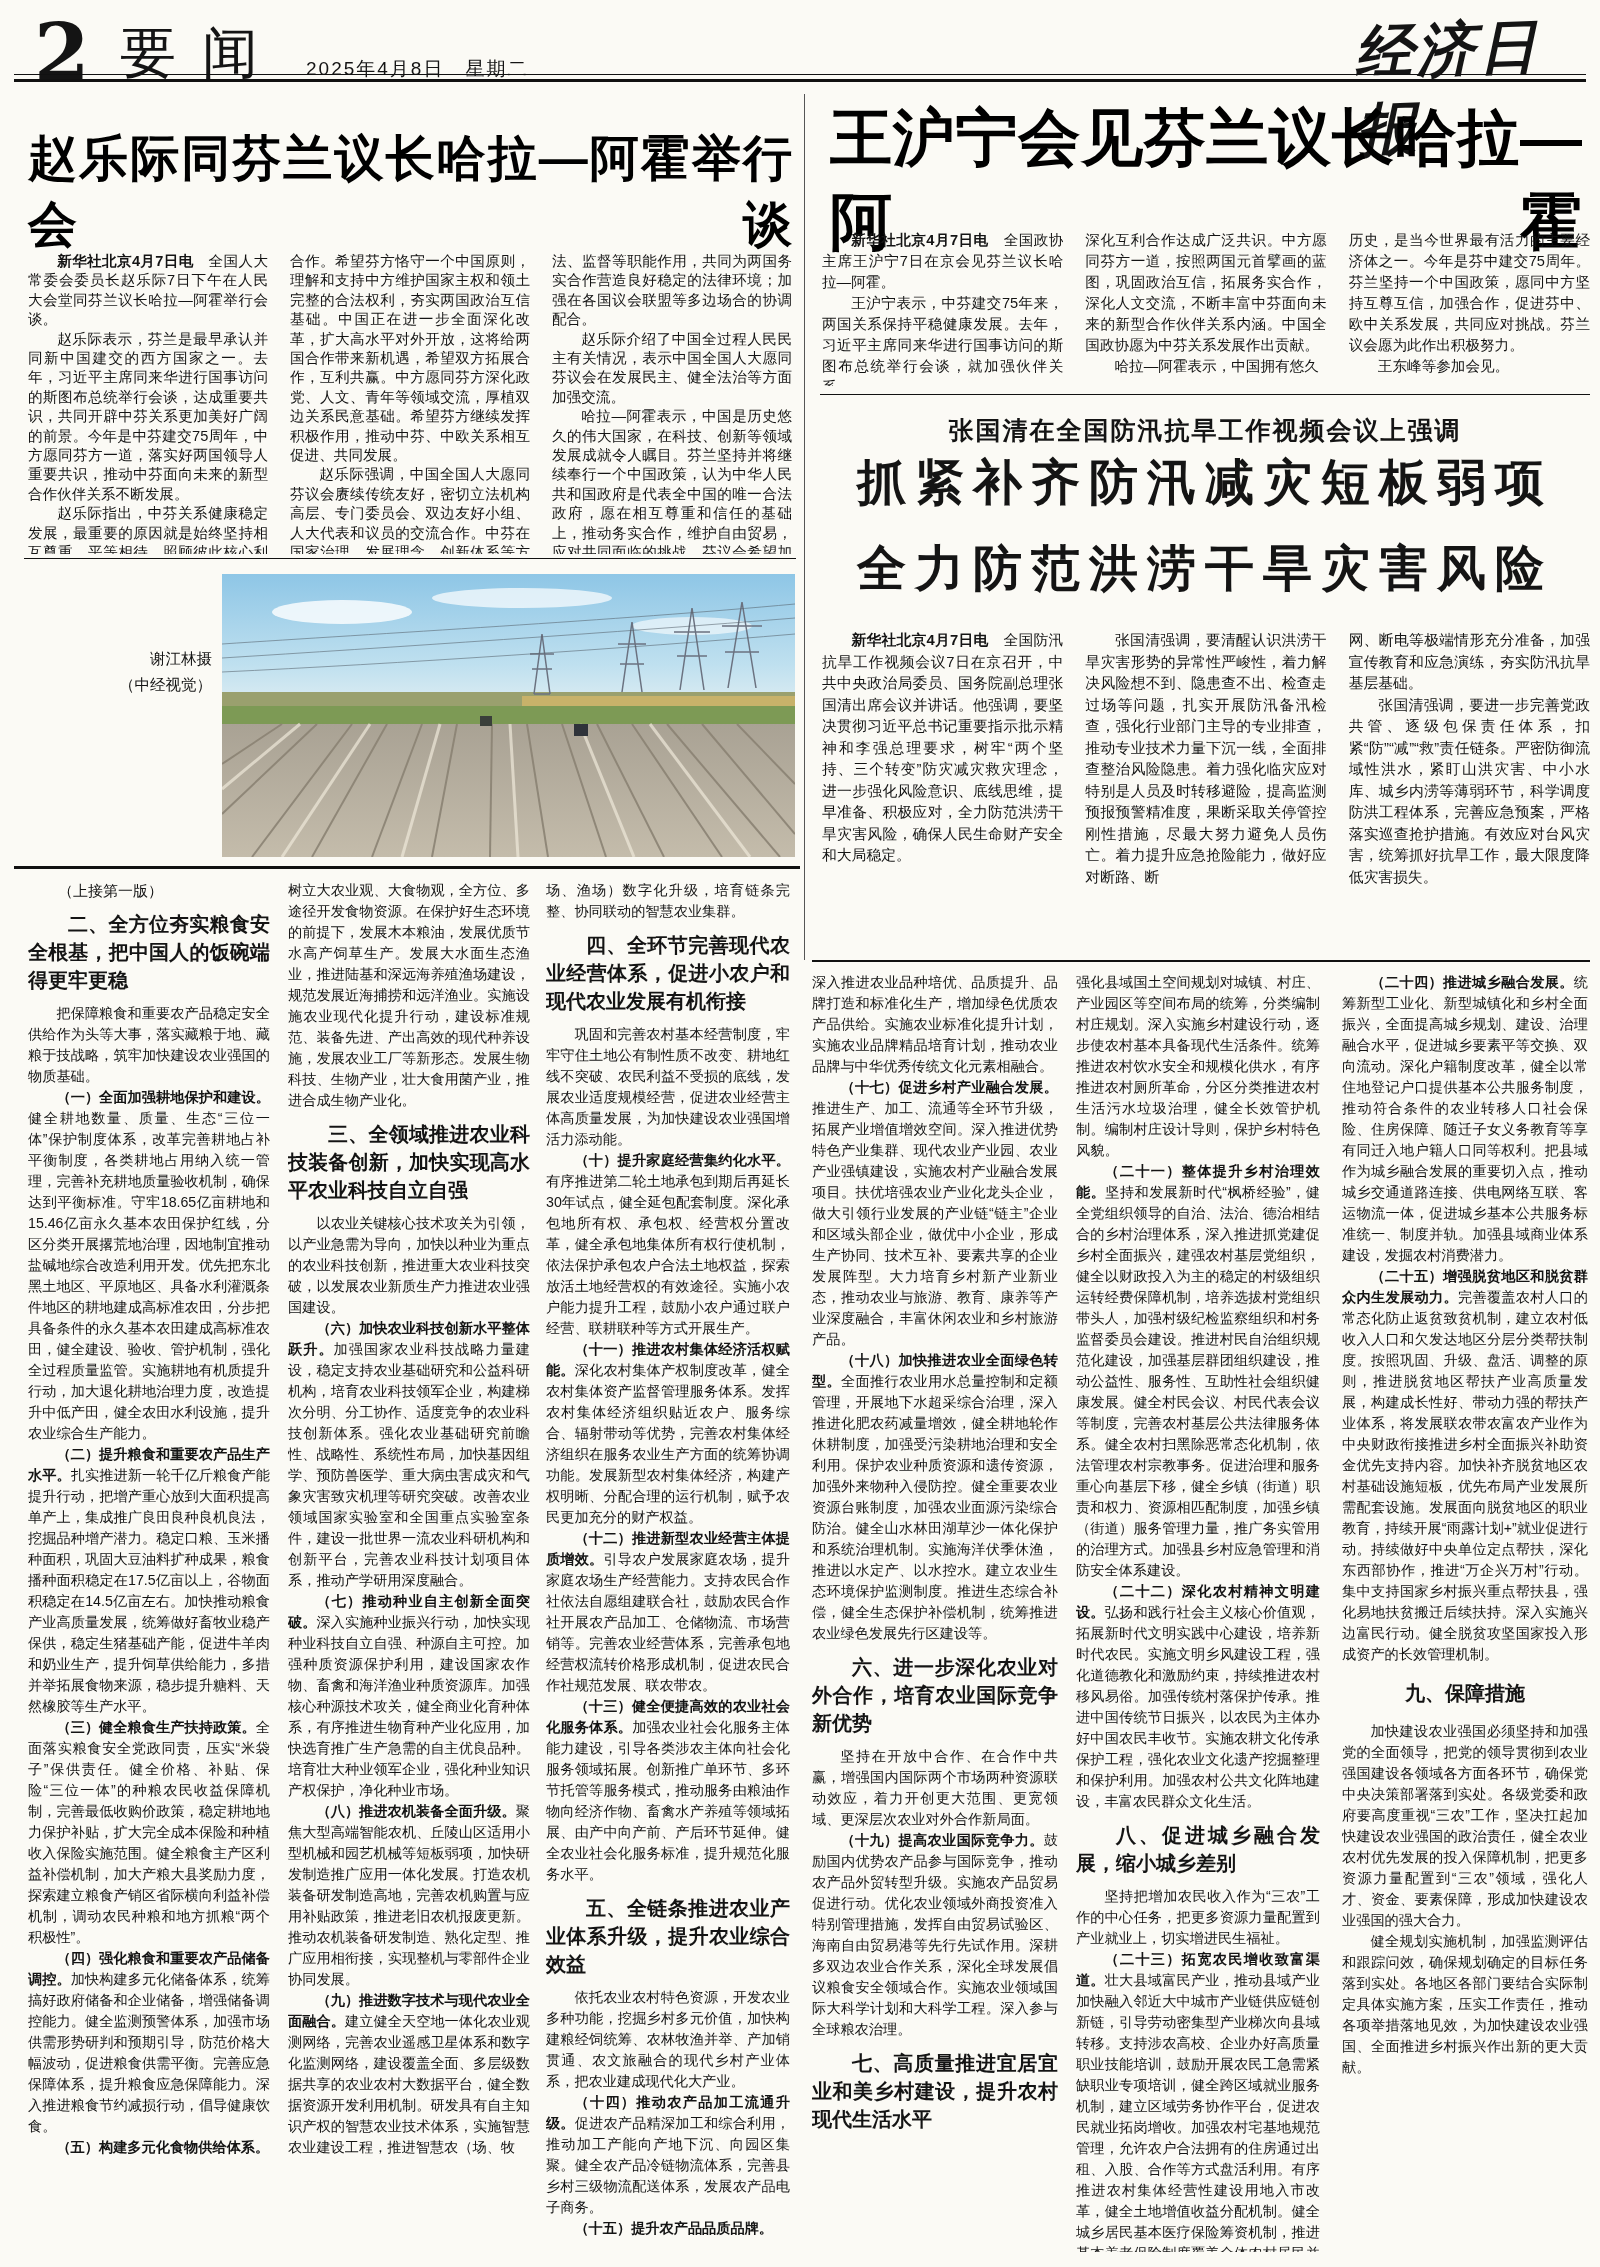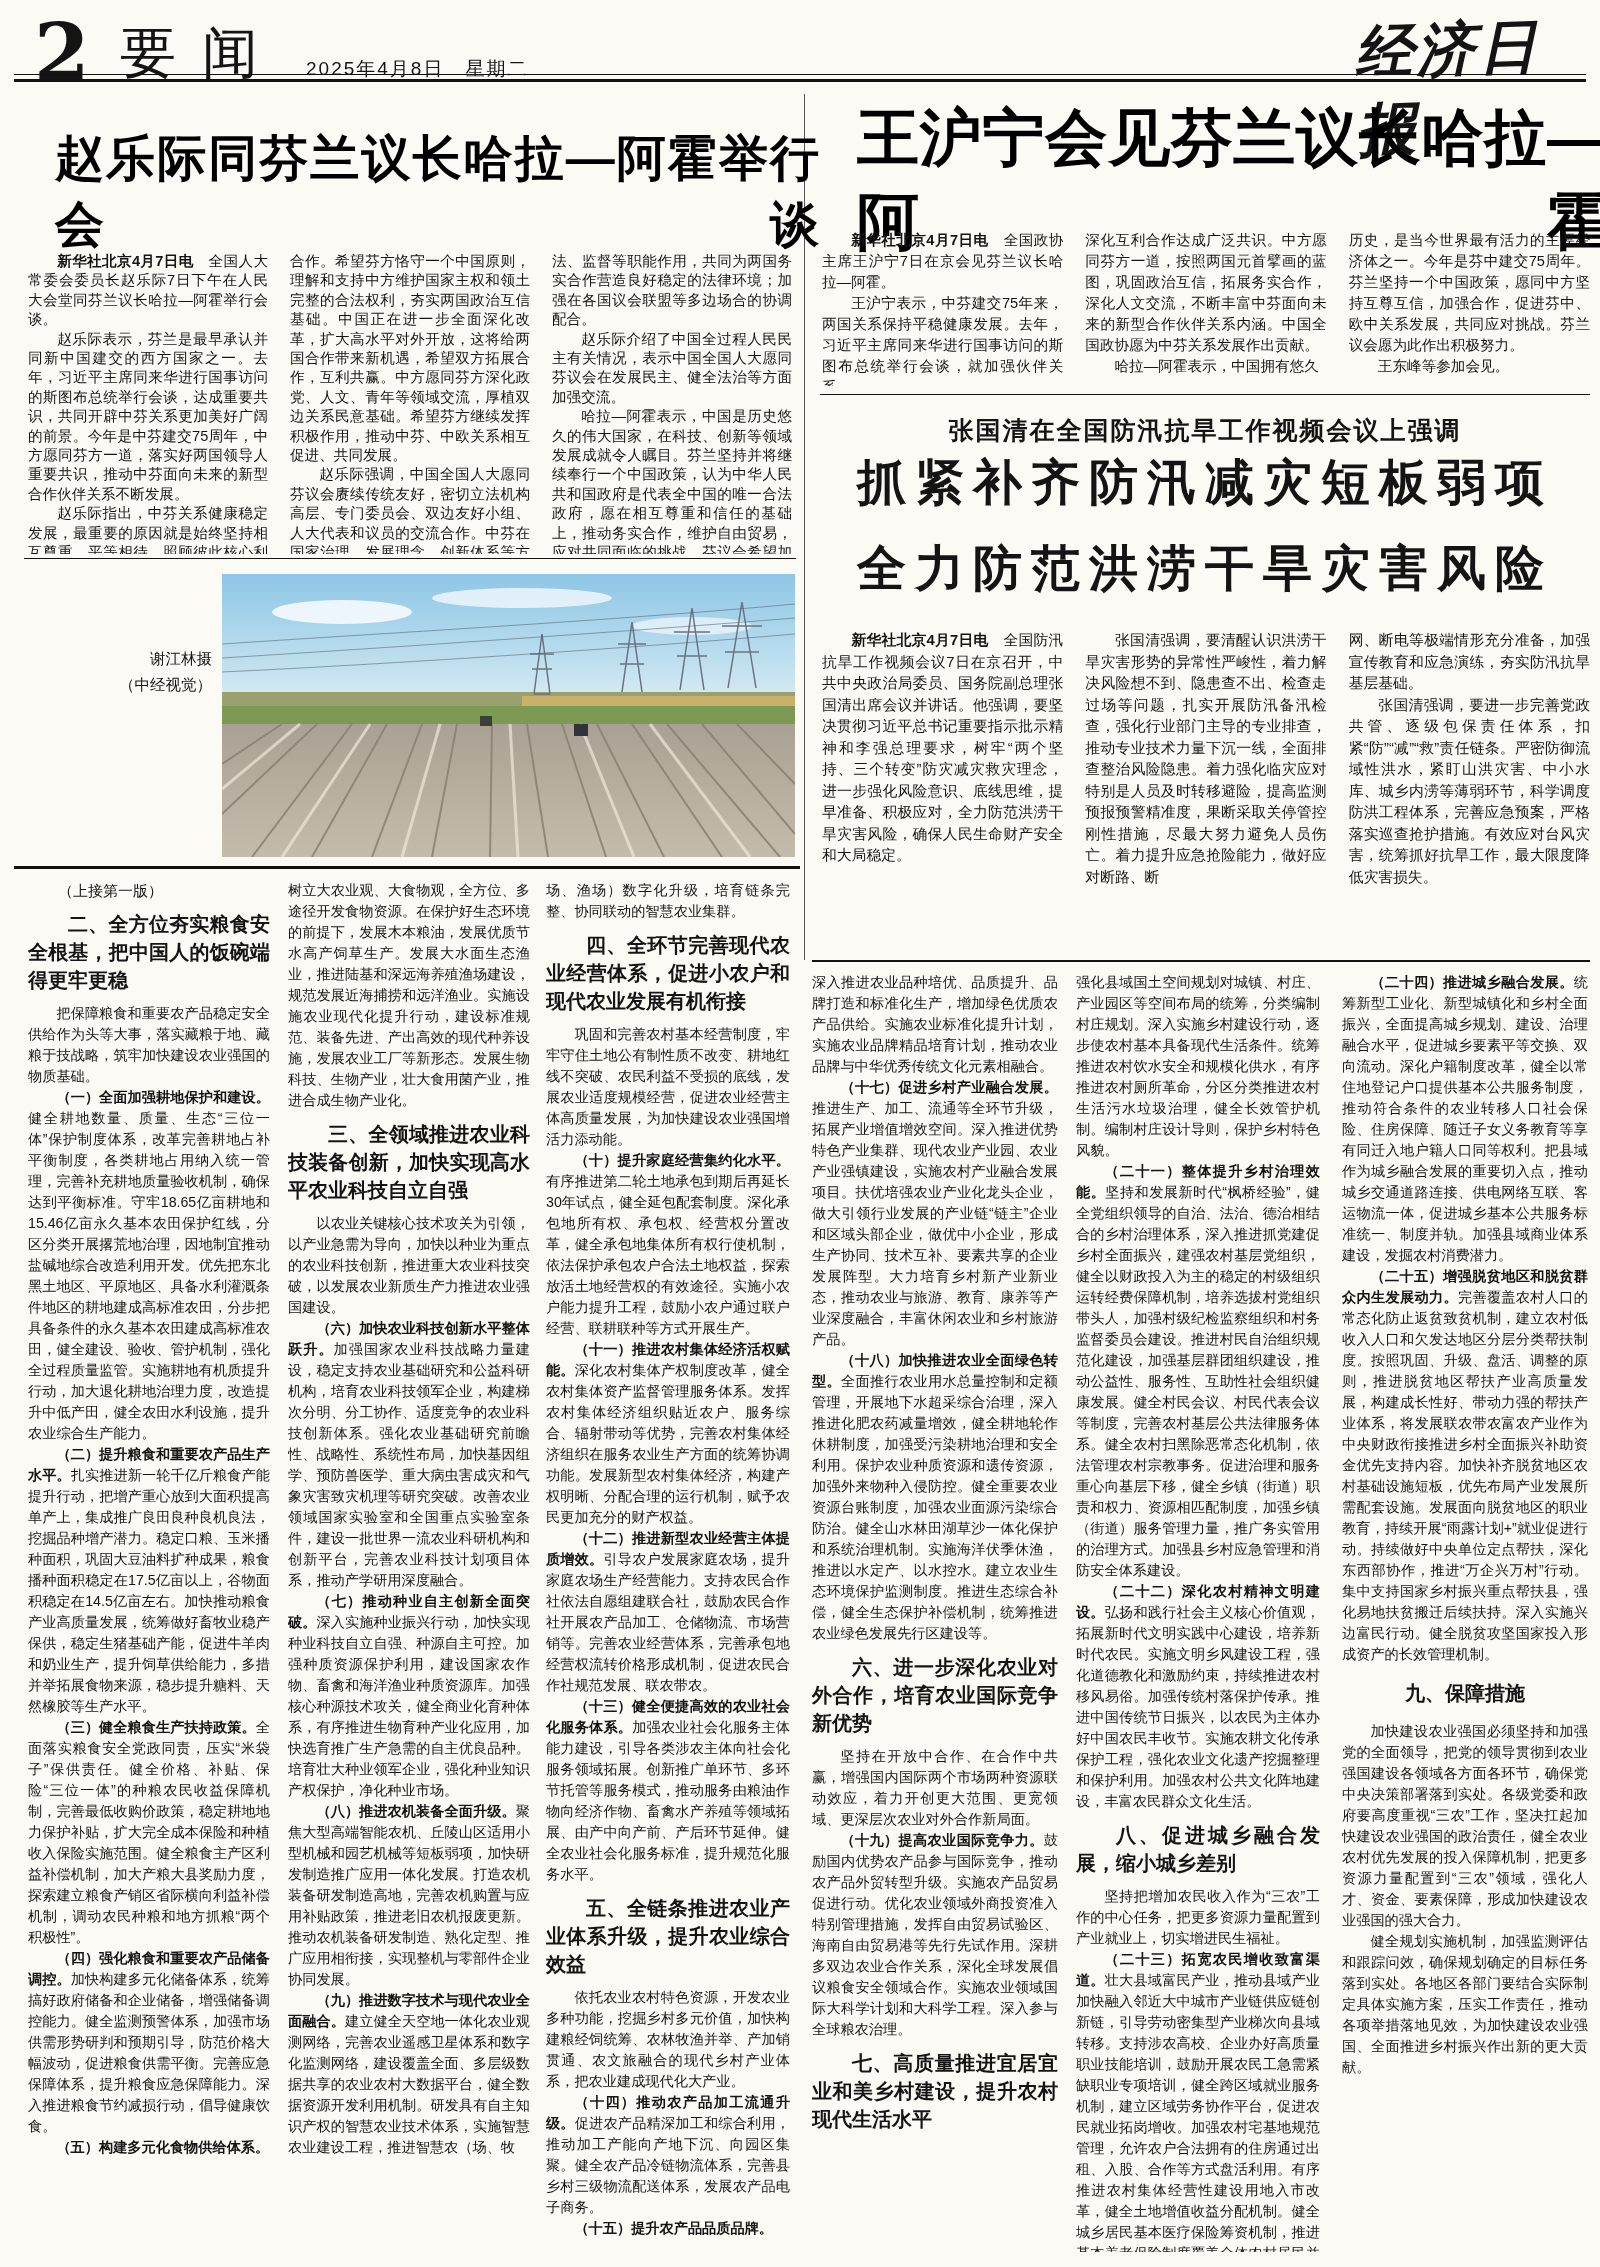--- a/index.html
+++ b/index.html
@@ -7,21 +7,21 @@
         font-family:"Liberation Sans","DejaVu Sans",sans-serif;overflow:hidden;}
   .abs{position:absolute;}
   .rule{position:absolute;background:#111;}
   
   .hdr-num{left:34px;top:6px;font-size:80px;font-weight:bold;font-family:"DejaVu Serif","Liberation Serif",serif;}
   .hdr-sec{left:120px;top:16px;font-size:56px;font-weight:normal;letter-spacing:26px;}
   .hdr-date{left:306px;top:56px;font-size:19px;letter-spacing:2px;}
   .masthead{left:1356px;top:10px;font-size:58px;font-weight:bold;font-style:italic;
             font-family:"DejaVu Serif","Liberation Serif",serif;transform:rotate(-2deg);letter-spacing:4px;}
   
-  .bigline{font-weight:800;text-align:justify;text-align-last:justify;color:#000;margin-left:27px;}
+  .bigline{font-weight:800;text-align:justify;text-align-last:justify;color:#000;}
   .ctr{text-align:center;text-align-last:center;}
   
   .ncols{display:flex;gap:22px;}
   .ncols .col{flex:1;text-align:justify;overflow:hidden;}
   .ncols p{margin:0;text-indent:2em;}
   .ncols p.cont{text-indent:0;}
   .ncols b.dl{font-weight:bold;}
   
   .doccol{position:absolute;text-align:justify;font-size:14.2px;line-height:21px;overflow:hidden;}
   .doccol p{margin:0;text-indent:2em;}

